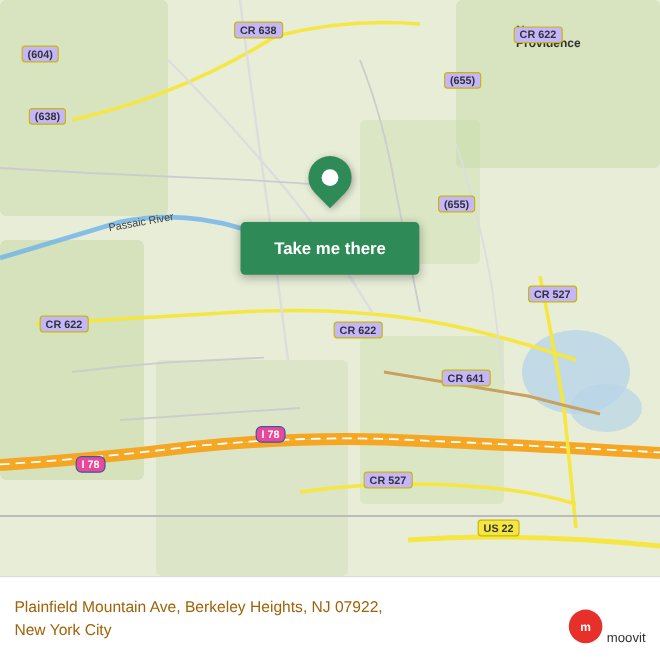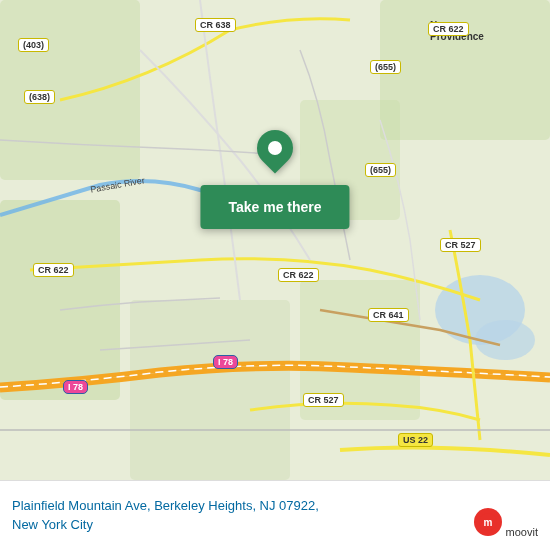--- a/index.html
+++ b/index.html
@@ -72,21 +72,21 @@
 
     .moovit-text {
       font-size: 11px;
       color: #333;
       font-weight: 400;
       margin-top: 20px;
     }
 
     .bottom-address {
       font-size: 13px;
-      color: #0369a1;
+      color: #a16207;
       line-height: 1.4;
       max-width: 370px;
     }
 
     .osm-credit {
       position: absolute;
       bottom: 2px;
       left: 8px;
       font-size: 9px;
       color: #555;
@@ -155,21 +155,21 @@
       color: #333;
       z-index: 5;
     }
 
     .road-badge.us {
       background: #f5e642;
       text-align: center;
     }
 
     .road-badge.cr {
-      background: #ffffff;
+      background: #c4b5fd;
     }
 
     .road-badge.i78 {
       background: #ec4899;
       color: white;
       border-color: #2c5fa5;
       border-radius: 5px;
     }
 
     
@@ -234,21 +234,21 @@
     <path d="M 380 120 Q 400 180 410 240 Q 415 280 420 320" stroke="#ddd" stroke-width="1.5" fill="none"></path>
     <path d="M 0 140 Q 80 145 160 148 Q 220 150 280 155" stroke="#ccc" stroke-width="1.5" fill="none"></path>
     <path d="M 300 50 Q 320 100 330 160 Q 340 210 350 260" stroke="#ccc" stroke-width="1.5" fill="none"></path>
     <path d="M 60 310 Q 100 305 140 302 Q 180 300 220 298" stroke="#ccc" stroke-width="1.5" fill="none"></path>
     <path d="M 100 350 Q 180 345 250 340" stroke="#ccc" stroke-width="1.5" fill="none"></path>
 
     <line x1="0" y1="430" x2="550" y2="430" stroke="#bbb" stroke-width="1.5"></line>
   </svg>
 
   <div class="road-badge cr" style="top:18px;left:195px;">CR 638</div>
-  <div class="road-badge cr" style="top:38px;left:18px;">(403)</div>
+  <div class="road-badge cr" style="top:38px;left:18px;">(604)</div>
   <div class="road-badge cr" style="top:90px;left:24px;">(638)</div>
   <div class="road-badge cr" style="top:60px;left:370px;">(655)</div>
   <div class="road-badge cr" style="top:22px;left:428px;">CR 622</div>
   <div class="road-badge cr" style="top:163px;left:365px;">(655)</div>
   <div class="road-badge cr" style="top:238px;left:440px;">CR 527</div>
   <div class="road-badge cr" style="top:268px;left:278px;">CR 622</div>
   <div class="road-badge cr" style="top:308px;left:368px;">CR 641</div>
   <div class="road-badge i78" style="top:380px;left:63px;">I 78</div>
   <div class="road-badge i78" style="top:355px;left:213px;">I 78</div>
   <div class="road-badge cr" style="top:393px;left:303px;">CR 527</div>

